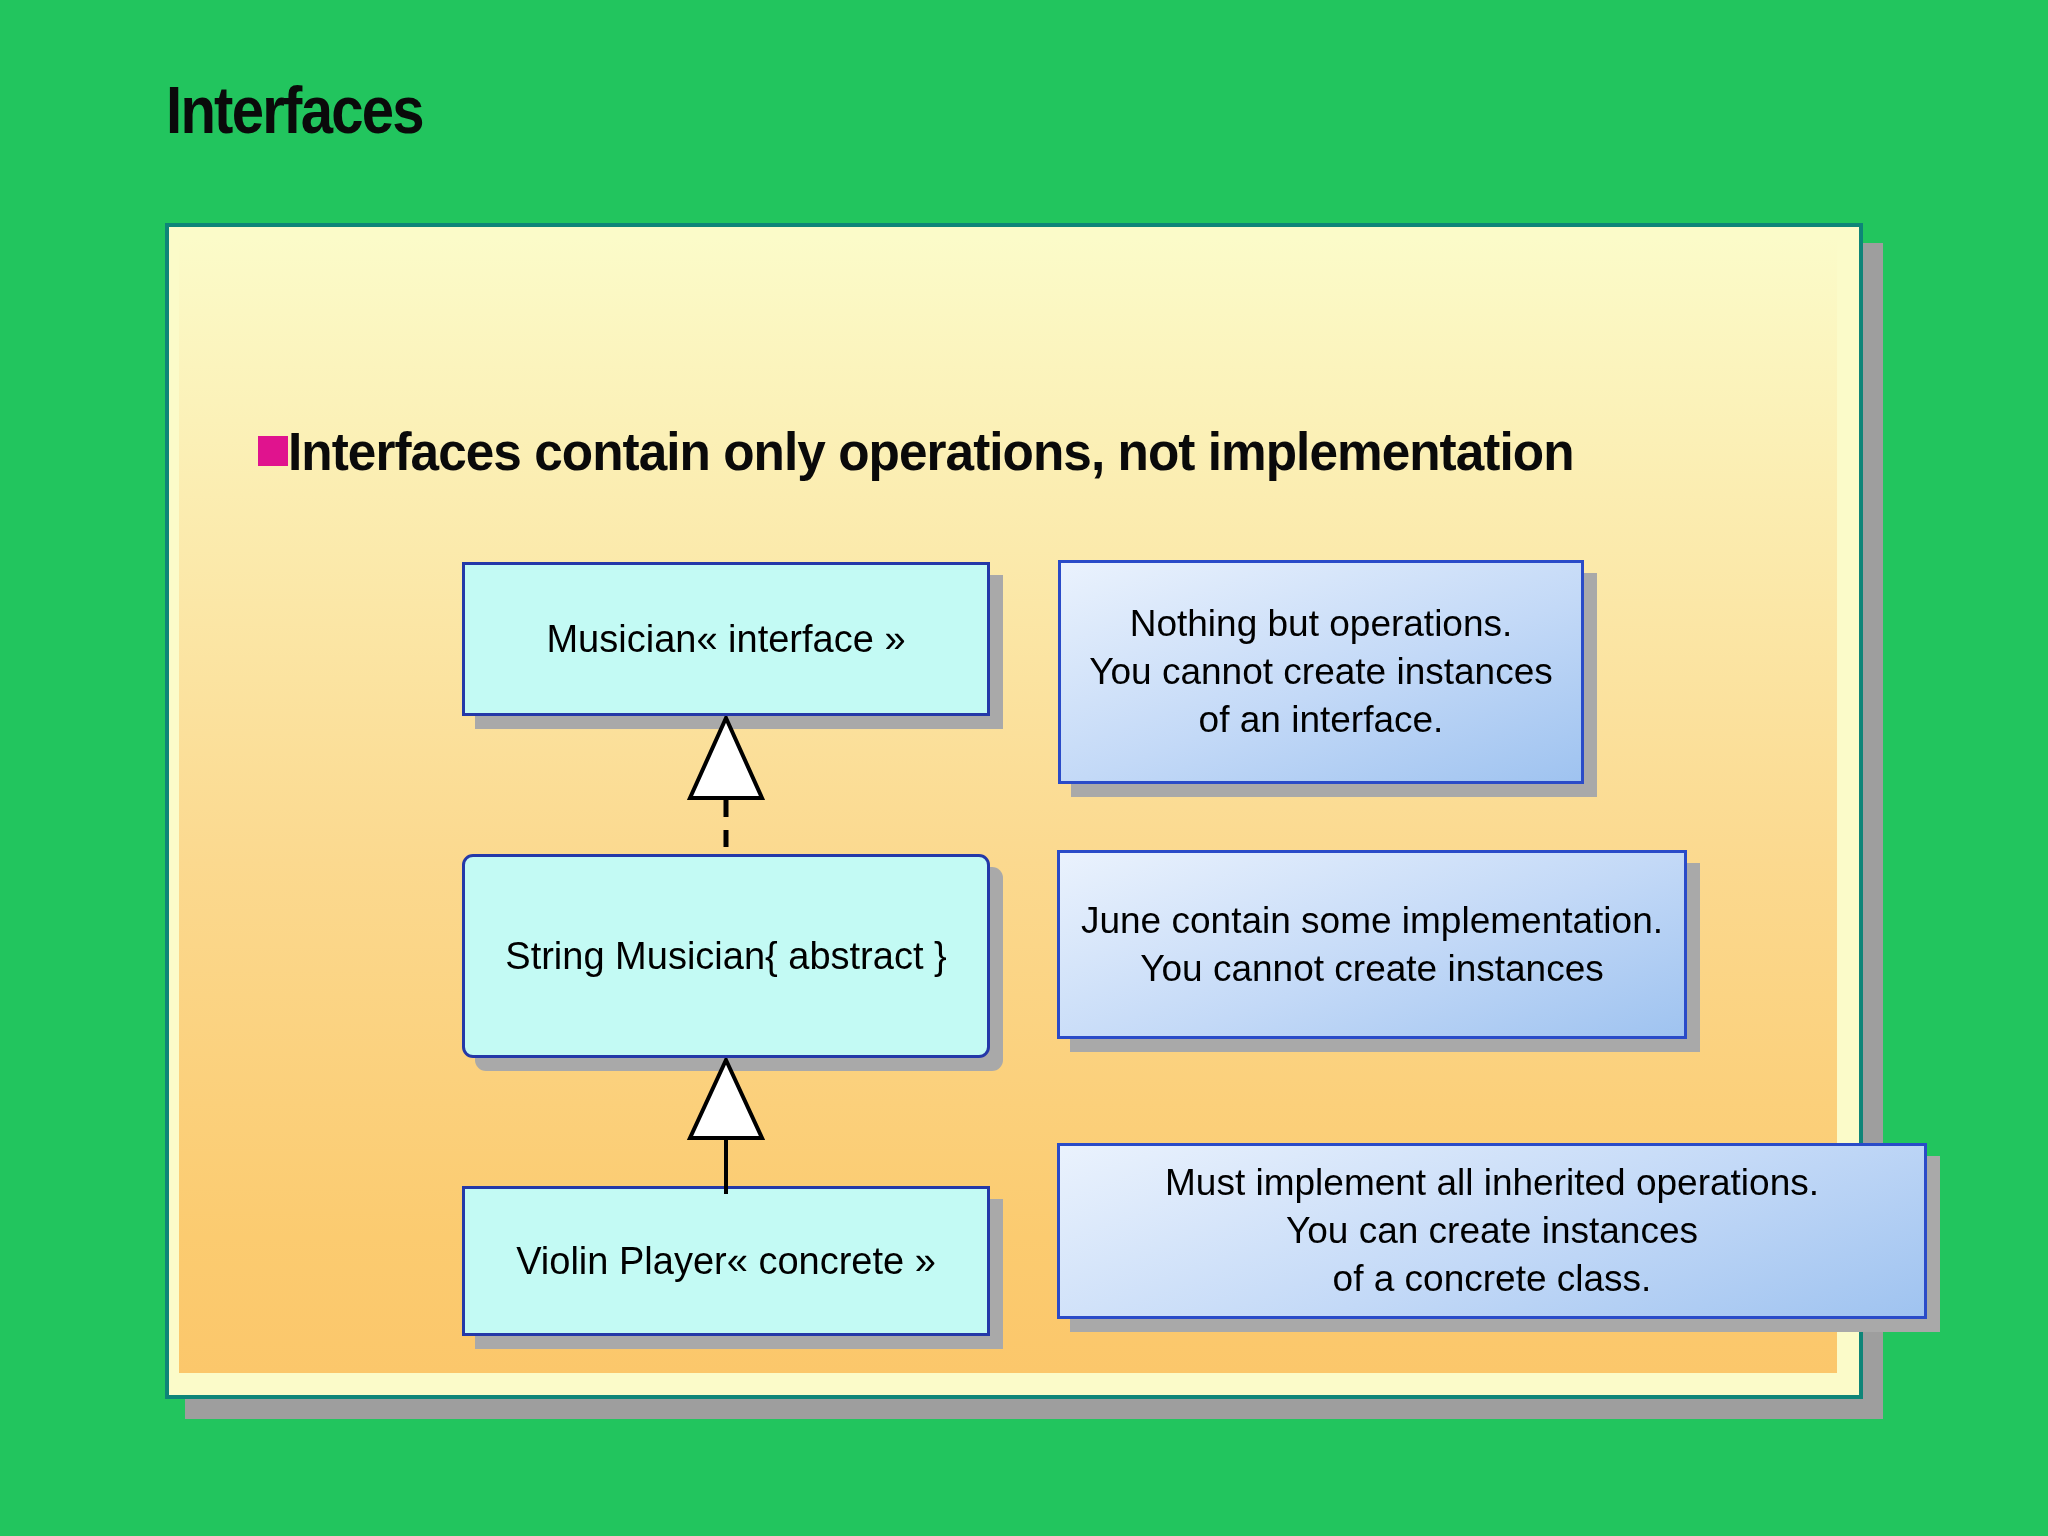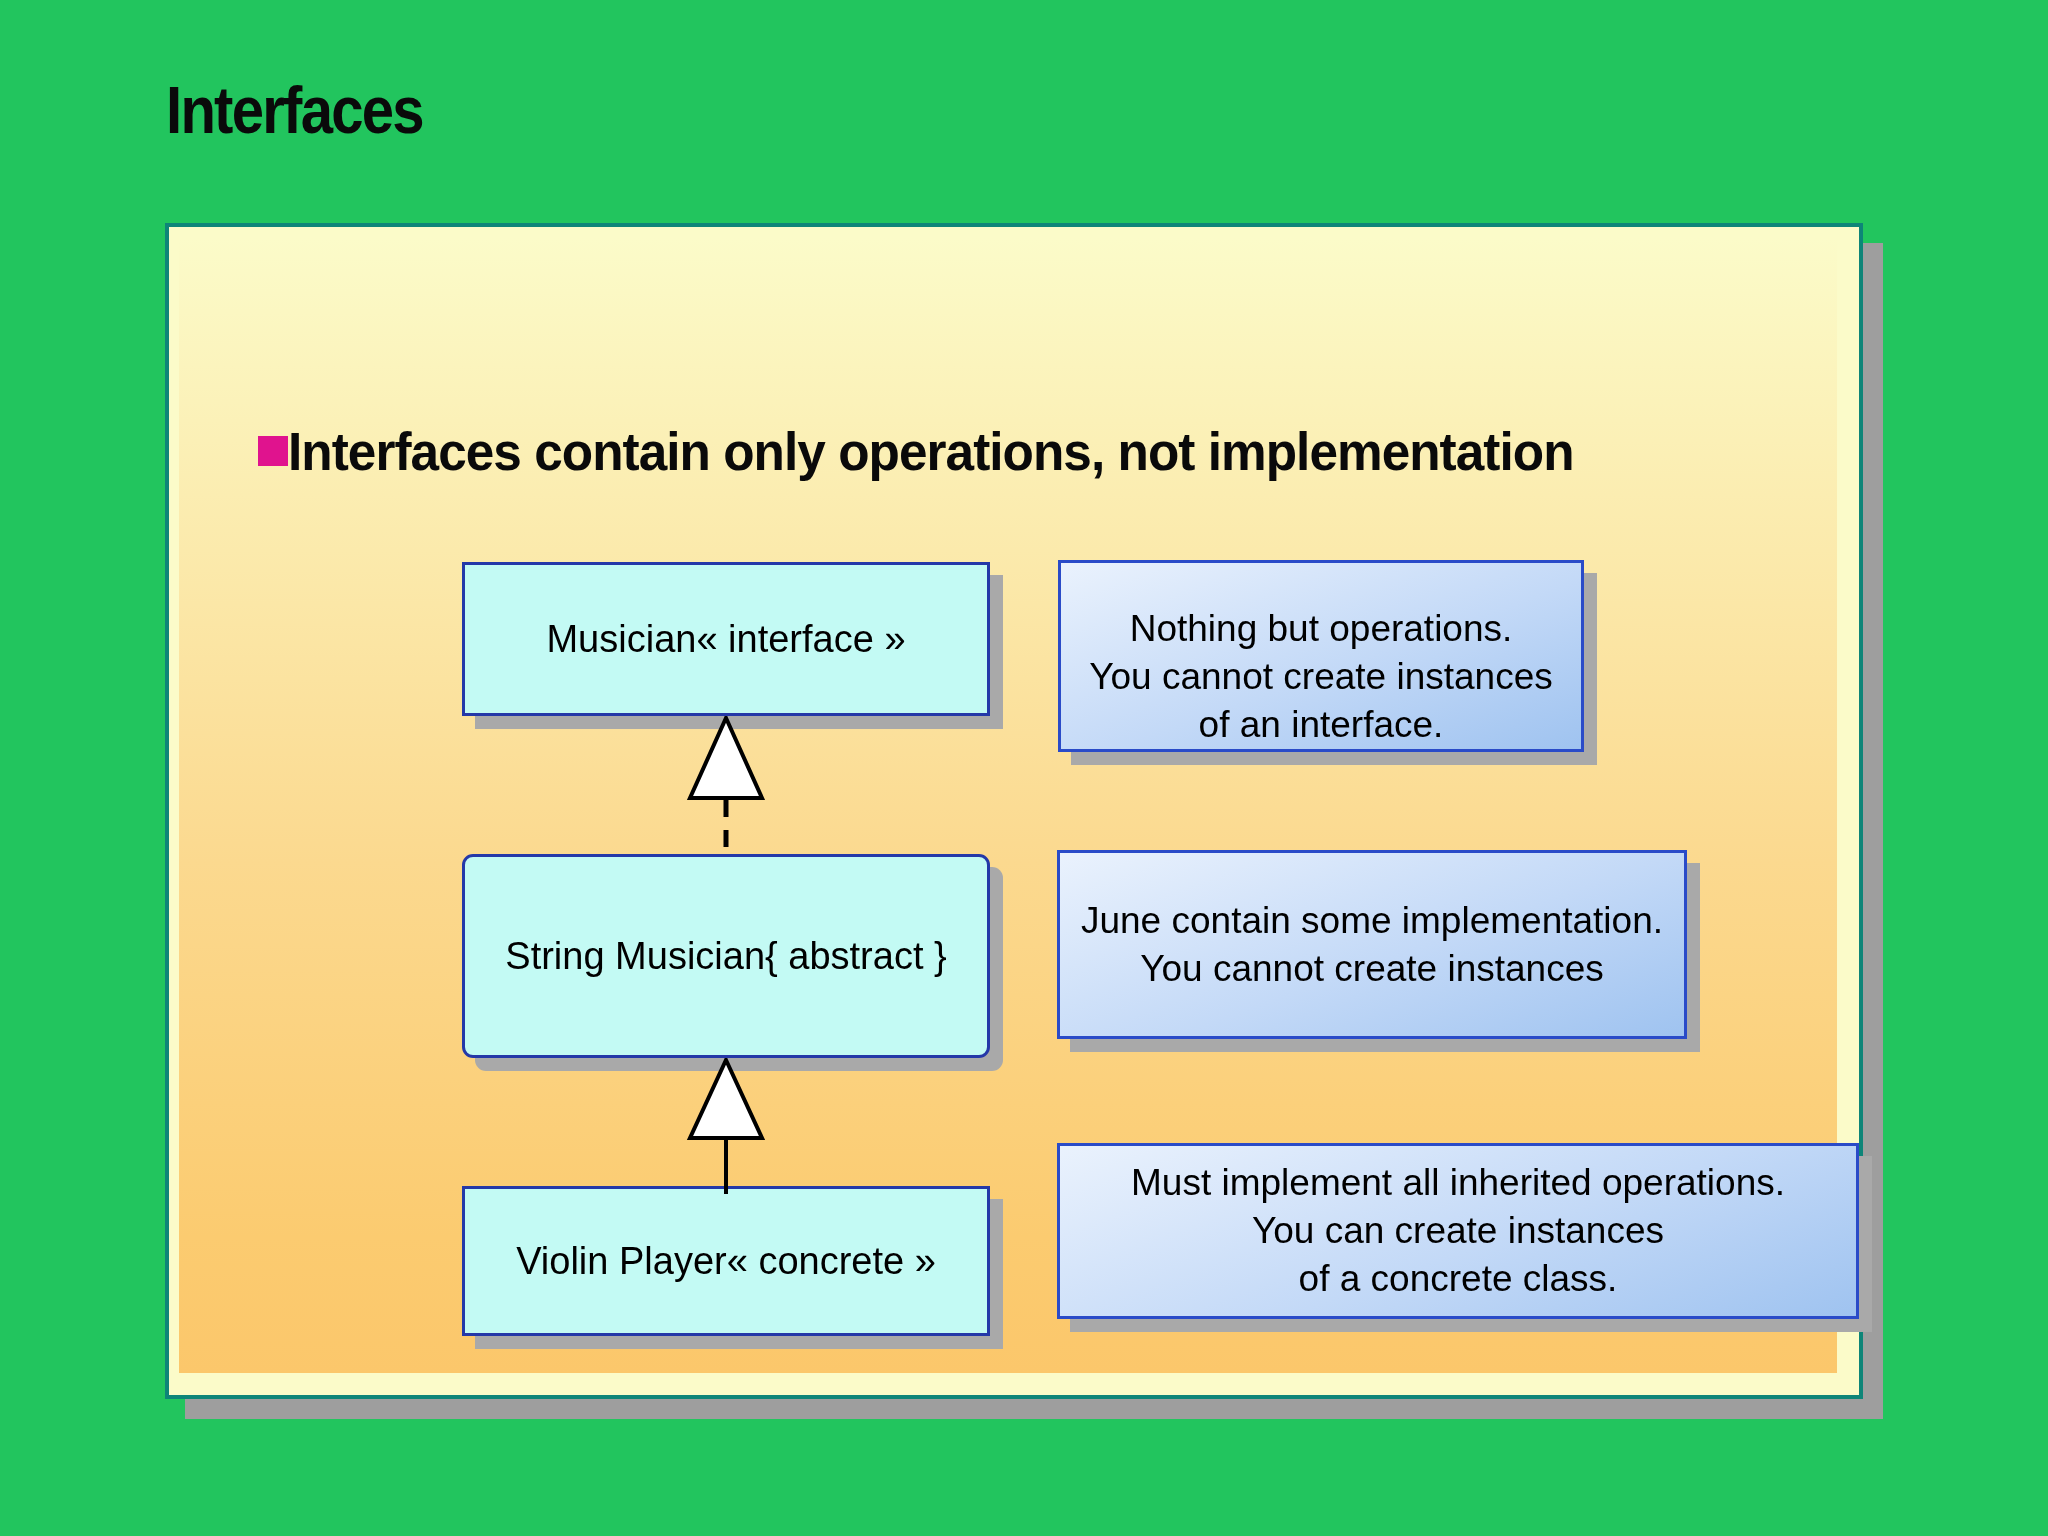--- a/index.html
+++ b/index.html
@@ -96,23 +96,23 @@
     box-sizing: border-box;
     display: flex;
     flex-direction: column;
     align-items: center;
     justify-content: center;
     text-align: center;
     font-size: 37px;
     line-height: 48px;
     color: #000;
   }
-  .note-1 { left: 1058px; top: 560px;  width: 526px; height: 192px; justify-content: flex-end; }
+  .note-1 { left: 1058px; top: 560px;  width: 526px; height: 224px; }
   .note-2 { left: 1057px; top: 850px;  width: 630px; height: 189px; }
-  .note-3 { left: 1057px; top: 1143px; width: 802px; height: 176px; }
+  .note-3 { left: 1057px; top: 1143px; width: 870px; height: 176px; }
   .arrow {
     position: absolute;
     left: 686px;
     width: 80px;
   }
   .arrow-1 { top: 716px;  height: 138px; }
   .arrow-2 { top: 1058px; height: 136px; }
 </style>
 </head>
 <body>

